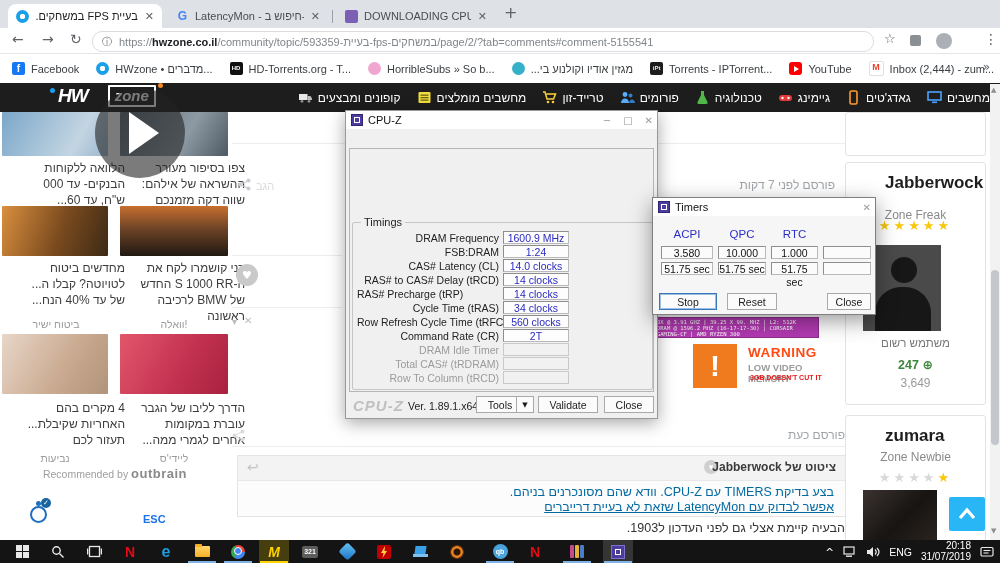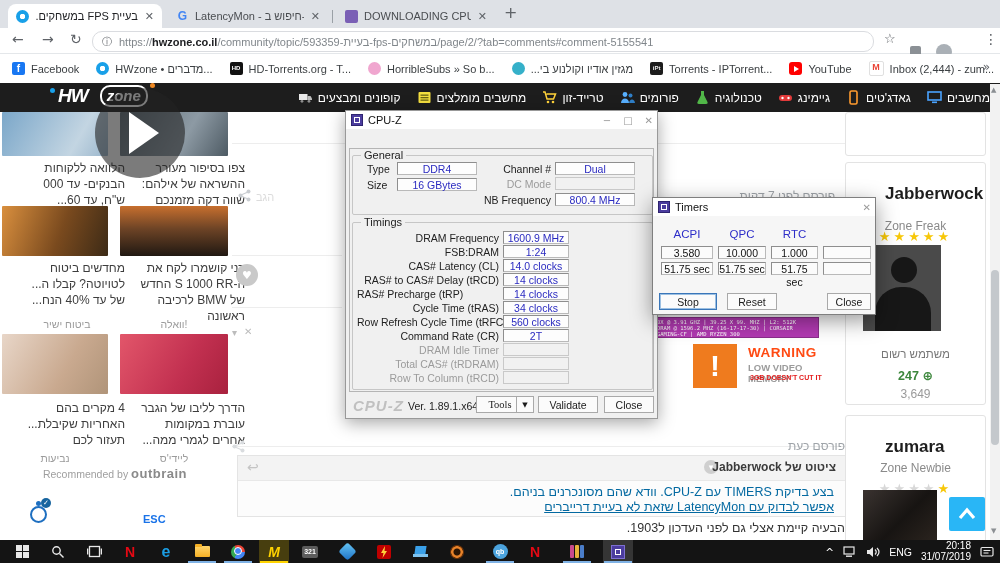--- a/index.html
+++ b/index.html
@@ -1,18 +1,18 @@
 <!DOCTYPE html>
 <html><head>
 <meta charset="utf-8">
 <style>
   html,body{margin:0;padding:0;}
   #screen{position:relative;width:1000px;height:563px;background:#fff;overflow:hidden;
           font-family:"Liberation Sans",sans-serif;-webkit-font-smoothing:antialiased;}
-  .abs{position:absolute;margin-top:11px;}
+  .abs{position:absolute;}
   .glyph{font-family:"DejaVu Sans",sans-serif;}
   .rtl{direction:rtl;unicode-bidi:plaintext;}
 
   
   #tabstrip{position:absolute;left:0;top:0;width:1000px;height:28px;background:#dee1e6;}
   .tab{position:absolute;top:4px;height:24px;border-radius:8px 8px 0 0;display:flex;align-items:center;
        padding:0 8px;font-size:11px;color:#4a4d51;box-sizing:border-box;}
   .tab.active{background:#fff;color:#202124;}
   .tab .ttl{flex:1;overflow:hidden;white-space:nowrap;}
   .tab .tx{margin-left:7px;font-size:11px;color:#5f6368;}
@@ -44,21 +44,21 @@
   .bi-ipt{background:#1c1c1c;color:#eee;font-size:6px;line-height:13px;}
   .bi-yt{background:#f00;position:relative;border-radius:3px;}
   .bi-yt::after{content:"";position:absolute;left:4.5px;top:3.5px;border-left:5px solid #fff;border-top:3px solid transparent;border-bottom:3px solid transparent;}
   .bi-gm{background:#fff;border:1px solid #e0e0e0;color:#ea4335;font-size:9px;line-height:11px;}
   #bmoverflow{position:absolute;right:10px;top:60px;color:#5f6368;font-size:12px;}
 
   
   #siteheader{position:absolute;left:0;top:83px;width:1000px;height:29px;background:#1d1d1d;}
   #logo{position:absolute;left:58px;top:2px;display:flex;align-items:center;color:#fff;}
   #logo .hw{font-style:italic;font-weight:900;font-size:19px;letter-spacing:-1px;}
-  #logo .zn{margin-left:12px;border:2px solid #fff;border-radius:10px;padding:0 5px;font-style:italic;font-weight:bold;font-size:15px;line-height:18px;}
+  #logo .zn{margin-left:20px;border:2px solid #fff;border-radius:1px;padding:0 5px;font-style:italic;font-weight:bold;font-size:15px;line-height:18px;}
   #logo .dot1{position:absolute;left:-8px;top:3px;width:5px;height:5px;border-radius:50%;background:#19a0e8;}
   #logo .dot2{position:absolute;right:-7px;top:-2px;width:5px;height:5px;border-radius:50%;background:#f08a24;}
   #sitenav{position:absolute;right:10px;top:0;height:29px;display:flex;flex-direction:row-reverse;align-items:center;gap:16px;color:#fff;font-size:12px;}
   .nav-item{display:flex;flex-direction:row-reverse;align-items:center;gap:5px;white-space:nowrap;}
   .ni{width:15px;height:15px;flex:0 0 auto;}
 
   
   .sep{position:absolute;height:1px;background:#ededed;}
   .adimg{position:absolute;border-radius:1px;}
   .adtext{position:absolute;font-size:12px;line-height:16px;color:#3d3d3d;text-align:right;margin-left:17px;}
@@ -332,21 +332,21 @@
   <div class="adimg" style="left:120px;top:112px;width:108px;height:44px;background:linear-gradient(120deg,#5c6a74,#8d9aa4 60%,#4d5a63);"></div>
   <div class="adtext rtl" dir="rtl" style="left:2px;top:160px;width:106px;">הלוואה ללקוחות הבנקים- עד 000 ש"ח, עד 60...</div>
   <div class="adtext rtl" dir="rtl" style="left:120px;top:160px;width:108px;">צפו בסיפור מעורר ההשראה של אילהם: שווה דקה מזמנכם</div>
   <div class="adsrc" style="left:2px;top:214px;width:106px;">www.max.co.il</div>
   <div class="adsrc" style="left:120px;top:214px;width:108px;">TOYOTA</div>
 
   <div class="adimg" style="left:2px;top:206px;width:106px;height:50px;background:linear-gradient(110deg,#d98f3e,#7a4a1e 55%,#3c2a16);"></div>
   <div class="adimg" style="left:120px;top:206px;width:108px;height:50px;background:linear-gradient(180deg,#c76f2e 0%,#6e4426 45%,#201812 100%);"></div>
   <div class="adtext rtl" dir="rtl" style="left:2px;top:260px;width:106px;">מחדשים ביטוח לטויוטה? קבלו ה... של עד 40% הנח...</div>
   <div class="adtext rtl" dir="rtl" style="left:120px;top:260px;width:108px;">דני קושמרו לקח את ה-S 1000 RR החדש של BMW לרכיבה ראשונה</div>
-  <div class="adsrc" style="left:14px;top:318px;width:106px;">ביטוח ישיר</div>
+  <div class="adsrc" style="left:3px;top:318px;width:106px;">ביטוח ישיר</div>
   <div class="adsrc" style="left:120px;top:318px;width:108px;">וואלה!</div>
 
   <div class="adimg" style="left:2px;top:334px;width:106px;height:60px;background:linear-gradient(120deg,#e8d6c8,#c9a98f 60%,#b09479);"></div>
   <div class="adimg" style="left:120px;top:334px;width:108px;height:60px;background:linear-gradient(120deg,#e2566a,#c23050 60%,#a8213e);"></div>
   <div class="adtext rtl" dir="rtl" style="left:2px;top:400px;width:106px;">4 מקרים בהם האחריות שקיבלת... תעזור לכם</div>
   <div class="adtext rtl" dir="rtl" style="left:120px;top:400px;width:108px;">הדרך לליבו של הגבר עוברת במקומות אחרים לגמרי ממה...</div>
   <div class="adsrc" style="left:2px;top:452px;width:106px;">נביעות</div>
   <div class="adsrc" style="left:120px;top:452px;width:108px;">ליידי'ס</div>
 
   <div id="outbrain"><span>Recommended by</span> <b>outbrain</b></div>
@@ -449,33 +449,20 @@
       <span class="wicon"></span>
       <span class="wname">CPU-Z</span>
       <span class="wbtns">
         <span class="glyph">−</span>
         <span class="glyph">□</span>
         <span class="glyph">✕</span>
       </span>
     </div>
     <div id="cpuz-panel"></div>
 
-    <div class="grp" style="left:6px;top:44px;width:299px;height:58px;">
-      <span class="grp-label">General</span>
-      <span class="flabel" style="left:14px;top:7px;">Type</span>
-      <div class="fld" style="left:44px;top:6px;width:80px;">DDR4</div>
-      <span class="flabel" style="left:14px;top:23px;">Size</span>
-      <div class="fld" style="left:44px;top:22px;width:80px;">16 GBytes</div>
-      <span class="flabel" style="left:128px;top:7px;width:70px;text-align:right;">Channel #</span>
-      <div class="fld" style="left:202px;top:6px;width:80px;">Dual</div>
-      <span class="flabel dis" style="left:128px;top:22px;width:70px;text-align:right;">DC Mode</span>
-      <div class="fld dis" style="left:202px;top:21px;width:80px;"></div>
-      <span class="flabel" style="left:128px;top:38px;width:70px;text-align:right;">NB Frequency</span>
-      <div class="fld" style="left:202px;top:37px;width:80px;">800.4 MHz</div>
-    </div>
 
     <div class="grp" style="left:6px;top:111px;width:299px;height:166px;">
       <span class="grp-label">Timings</span>
       <span class="flabel" style="left:4px;top:9px;width:142px;text-align:right;">DRAM Frequency</span>
       <div class="fld" style="left:150px;top:8px;width:66px;">1600.9 MHz</div>
       <span class="flabel" style="left:4px;top:23px;width:142px;text-align:right;">FSB:DRAM</span>
       <div class="fld" style="left:150px;top:22px;width:66px;">1:24</div>
       <span class="flabel" style="left:4px;top:37px;width:142px;text-align:right;">CAS# Latency (CL)</span>
       <div class="fld" style="left:150px;top:36px;width:66px;">14.0 clocks</div>
       <span class="flabel" style="left:4px;top:51px;width:142px;text-align:right;">RAS# to CAS# Delay (tRCD)</span>
@@ -492,21 +479,21 @@
       <div class="fld dis" style="left:150px;top:120px;width:66px;"></div>
       <span class="flabel dis" style="left:4px;top:135px;width:142px;text-align:right;">Total CAS# (tRDRAM)</span>
       <div class="fld dis" style="left:150px;top:134px;width:66px;"></div>
       <span class="flabel dis" style="left:4px;top:149px;width:142px;text-align:right;">Row To Column (tRCD)</span>
       <div class="fld dis" style="left:150px;top:148px;width:66px;"></div>
     </div>
 
     <div id="cpuz-foot">
       <span id="cpuz-logo">CPU-Z</span>
       <span id="cpuz-ver">Ver. 1.89.1.x64</span>
-      <span class="btn" style="left:130px;top:4px;width:48px;font-family:Liberation Serif, serif;">Tools</span>
+      <span class="btn" style="left:130px;top:4px;width:48px;">Tools</span>
       <span class="btn glyph" style="left:170px;top:4px;width:18px;font-size:7px;">▼</span>
       <span class="btn" style="left:192px;top:4px;width:60px;">Validate</span>
       <span class="btn" style="left:258px;top:4px;width:50px;">Close</span>
     </div>
   </div>
 
   <div id="timers">
     <div class="wtitle">
       <span class="wicon"></span>
       <span class="wname">Timers</span>

